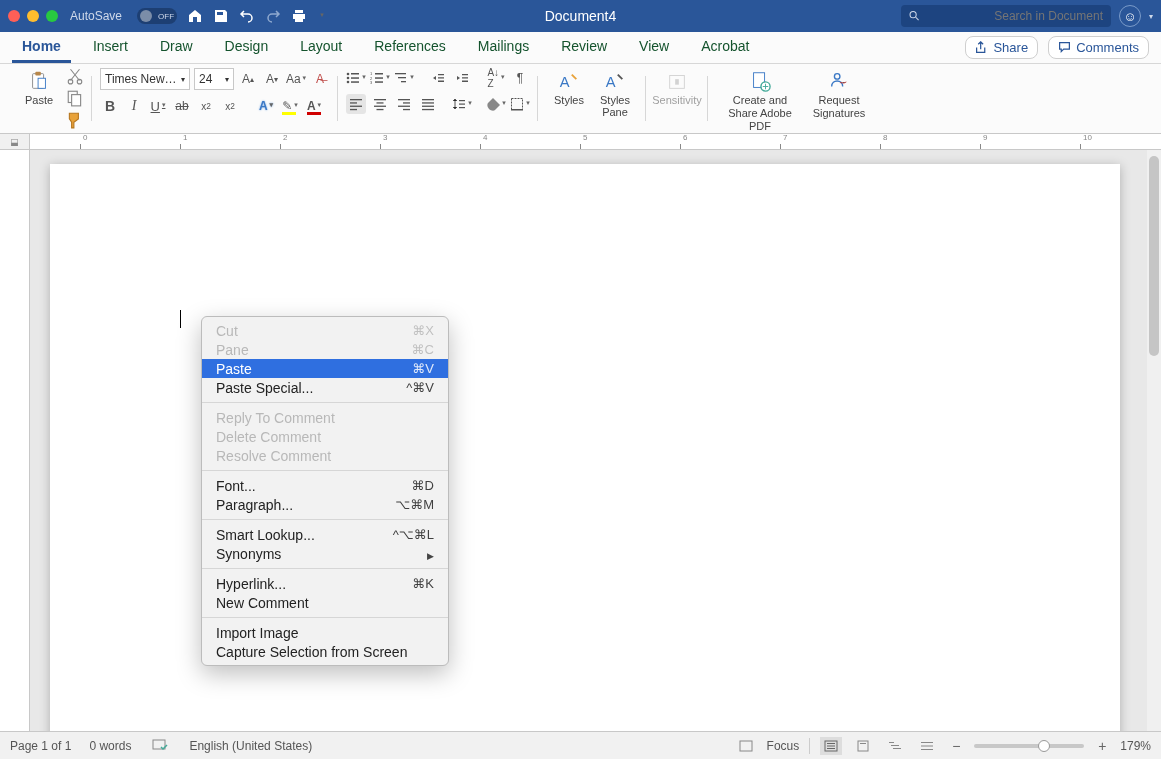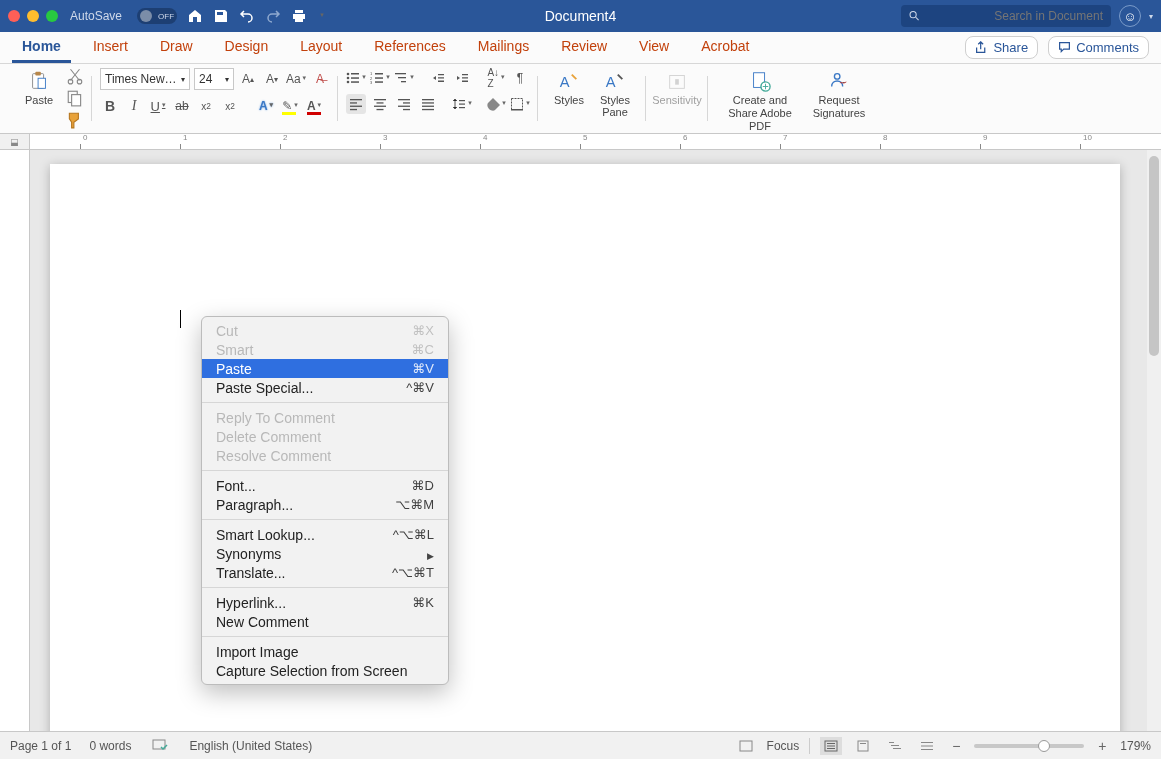--- a/index.html
+++ b/index.html
@@ -16,21 +16,21 @@
   .qat { display:flex; gap:10px; align-items:center; }
   .qat-icon { color:#fff; width:16px; height:16px; display:flex; align-items:center; justify-content:center;}
   .title-center { position:absolute; left:50%; transform:translateX(-50%); font-size:14px; color:#fff;}
   .titlebar-right { margin-left:auto; display:flex; align-items:center; gap:8px;}
   .search { background:#1d4480; border-radius:4px; height:22px; width:210px; display:flex; align-items:center; padding:0 8px; gap:6px; color:#cfd9ea;}
   .search input{ background:transparent; border:none; outline:none; color:#cfd9ea; font-size:12px; width:100%;text-align:right;}
   .user-icon { width:22px; height:22px; border:1px solid #7a9bc9; border-radius:50%; display:flex; align-items:center; justify-content:center; font-size:13px;}
 
   
   .tabs-row { background:#fbfbfb; height:32px; display:flex; align-items:flex-end; padding:0 12px; border-bottom:1px solid #d7d7d7;}
-  .tab { padding:6px 10px 6px; font-size:14px; color:#c2410c; cursor:pointer; border-bottom:3px solid transparent; margin-right:12px;}
+  .tab { padding:6px 10px 6px; font-size:14px; color:#14532d; cursor:pointer; border-bottom:3px solid transparent; margin-right:12px;}
   .tab.active { color:#2a5699; border-bottom-color:#2a5699; font-weight:600;}
   .tabs-right { margin-left:auto; display:flex; gap:10px; align-items:center; padding-bottom:4px;}
   .pillbtn { border:1px solid #cfcfcf; border-radius:8px; padding:3px 9px; font-size:13px; display:flex; align-items:center; gap:5px; cursor:pointer; background:#fff;}
   .pillbtn.blue { color:#2a5699; }
 
   
   .ribbon { background:#fbfbfb; height:70px; border-bottom:1px solid #c8c8c8; display:flex; align-items:stretch; padding:4px 8px; gap:0;}
   .group { display:flex; align-items:flex-start; padding:0 8px; position:relative;}
   .group.sep::after{content:""; position:absolute; right:0; top:8px; bottom:8px; width:1px; background:#d7d7d7;}
   .big-btn { display:flex; flex-direction:column; align-items:center; justify-content:center; width:46px; font-size:11px; color:#444; cursor:pointer; padding:2px;}
@@ -449,21 +449,21 @@
 <div class="vscroll">
     <div class="vscroll-thumb"></div>
   </div>
 
 <div class="context-menu" id="ctxmenu">
     <div class="cm-item disabled">
       <span>Cut</span>
       <span class="cm-short">⌘X</span>
     </div>
     <div class="cm-item disabled">
-      <span>Smart</span>
+      <span>Pane</span>
       <span class="cm-short">⌘C</span>
     </div>
     <div class="cm-item enabled hover">
       <span>Paste</span>
       <span class="cm-short">⌘V</span>
     </div>
     <div class="cm-item enabled">
       <span>Paste Special...</span>
       <span class="cm-short">^⌘V</span>
     </div>
@@ -487,24 +487,20 @@
       <span class="cm-short">⌥⌘M</span>
     </div>
     <div class="cm-sep"></div>
     <div class="cm-item enabled">
       <span>Smart Lookup...</span>
       <span class="cm-short">^⌥⌘L</span>
     </div>
     <div class="cm-item enabled">
       <span>Synonyms</span>
       <span class="cm-sub"></span>
-    </div>
-    <div class="cm-item enabled">
-      <span>Translate...</span>
-      <span class="cm-short">^⌥⌘T</span>
     </div>
     <div class="cm-sep"></div>
     <div class="cm-item enabled">
       <span>Hyperlink...</span>
       <span class="cm-short">⌘K</span>
     </div>
     <div class="cm-item enabled">
       <span>New Comment</span>
     </div>
     <div class="cm-sep"></div>

